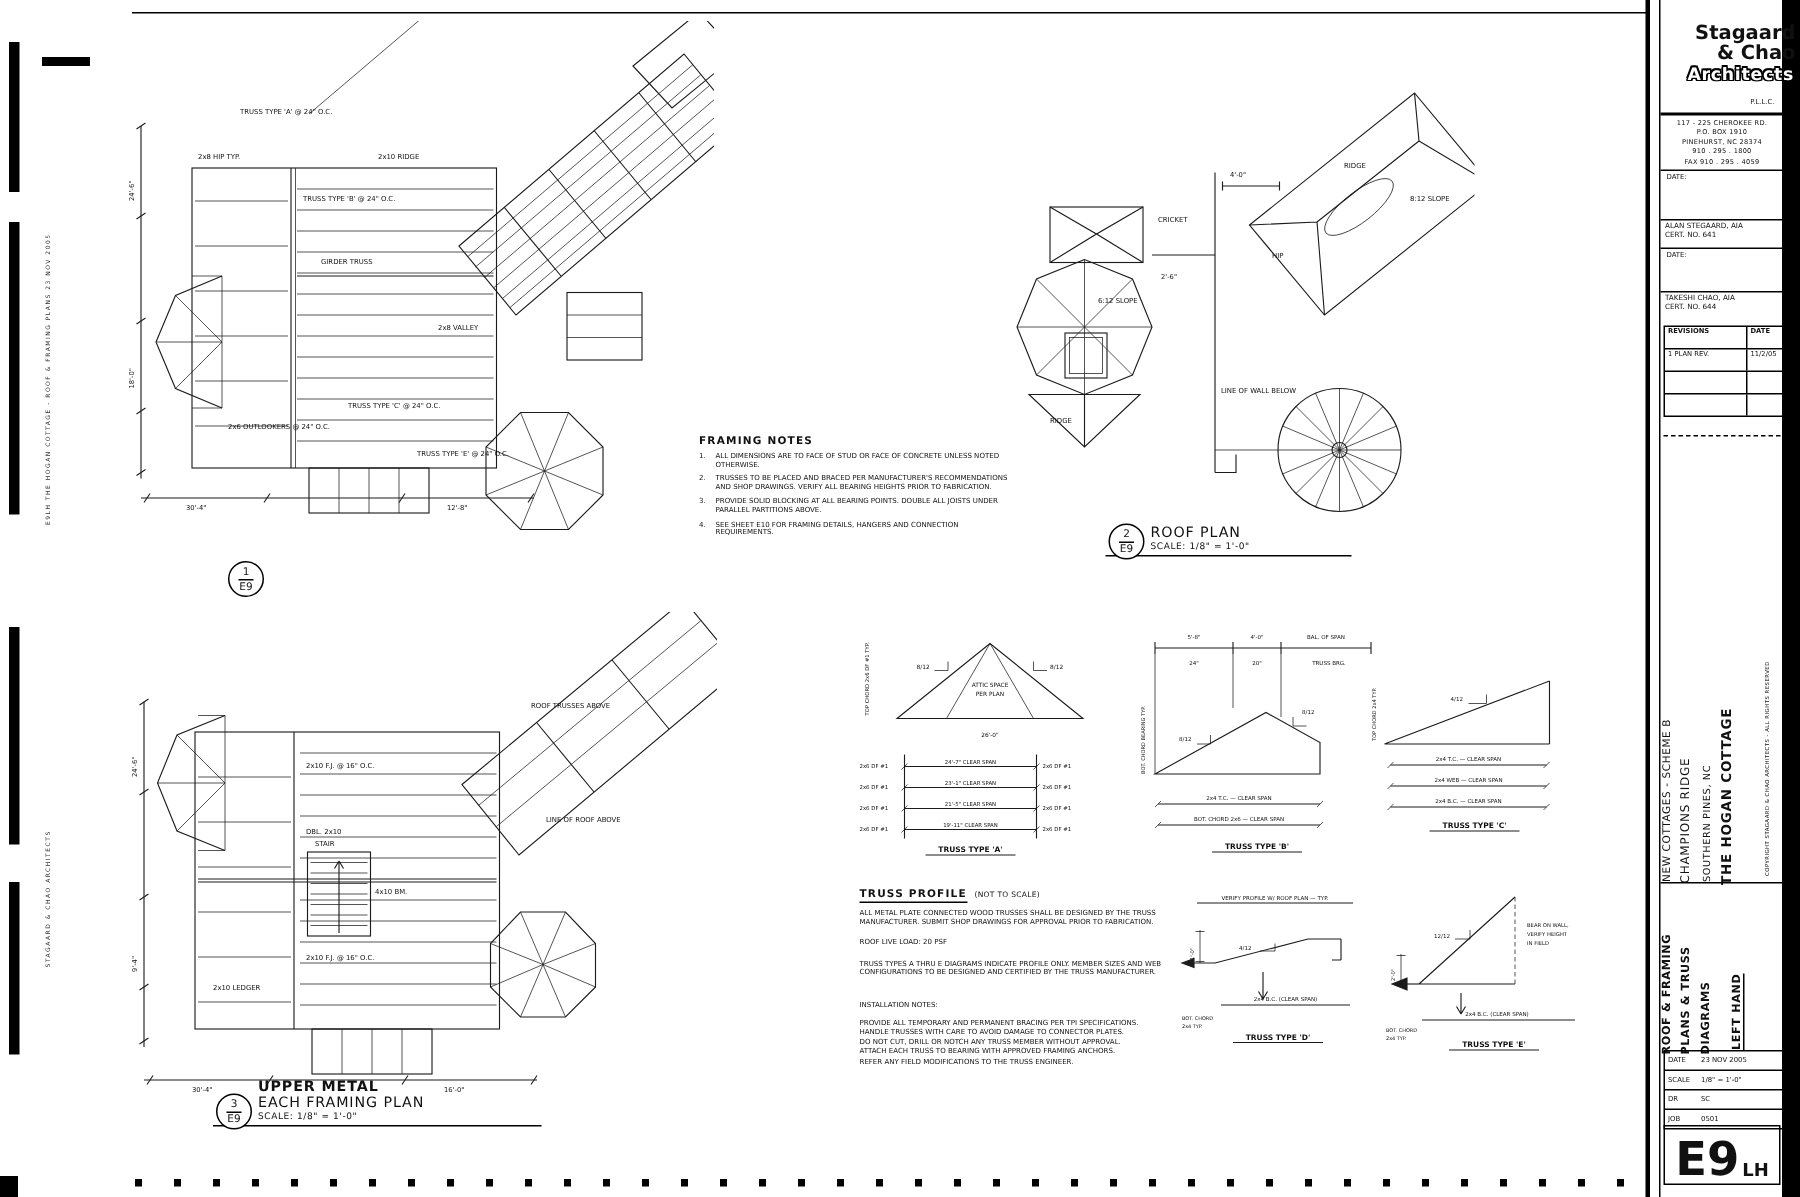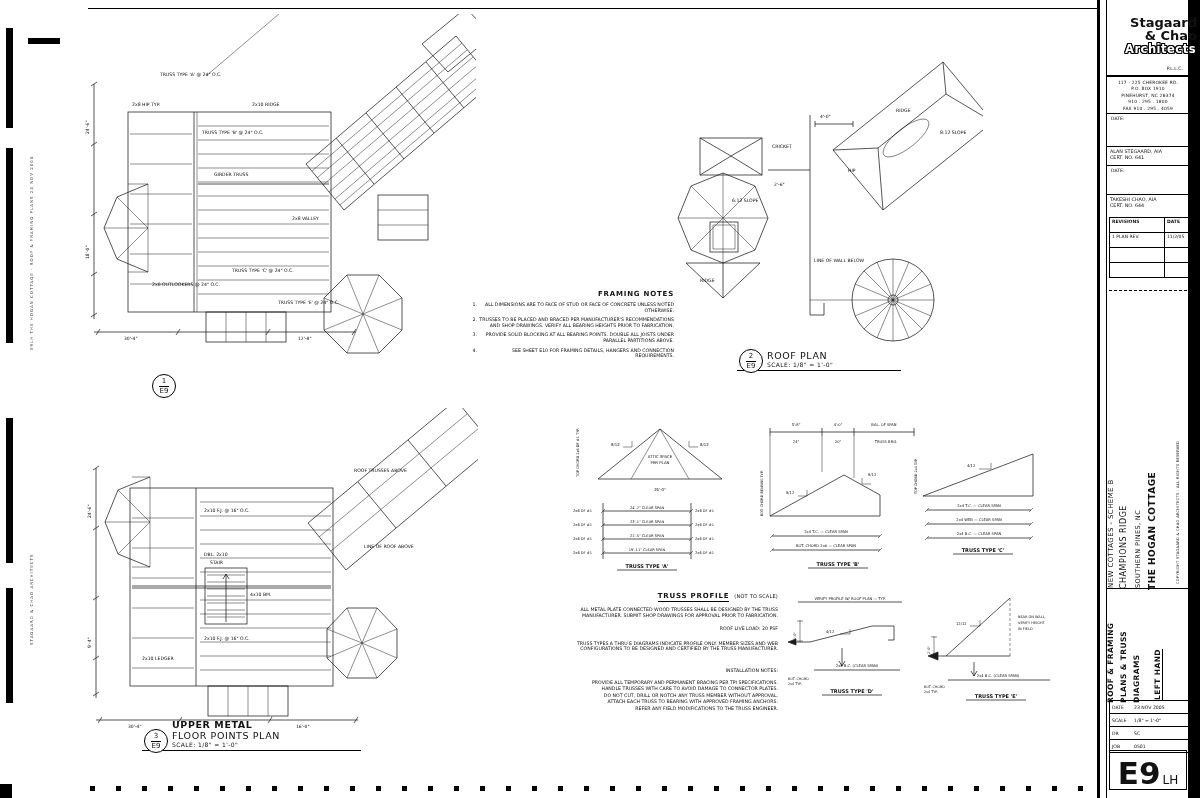--- a/index.html
+++ b/index.html
@@ -11,21 +11,21 @@
   svg.draw .thin{stroke-width:.5;}
   svg.draw text{stroke:none;fill:#111;font-family:"DejaVu Sans",sans-serif;}
   .bubble{position:absolute;width:22px;height:22px;border:1px solid #000;border-radius:50%;
           display:flex;flex-direction:column;align-items:center;justify-content:center;
           font-size:7px;line-height:9px;background:#fff;z-index:2;}
   .bubble .num{border-bottom:1px solid #000;padding:0 3px;}
   .planlabel{position:absolute;border-bottom:1px solid #000;padding:1px 4px 2px 30px;}
   .planlabel .ttl{font-size:9.5px;letter-spacing:.6px;font-weight:400;}
   .planlabel .scl{font-size:6px;letter-spacing:.4px;}
   .planlabel .pre{font-size:9.5px;letter-spacing:.6px;font-weight:700;}
-  .notes{position:absolute;text-align:right;}
+  .notes{position:absolute;}
   .notes .hd{font-size:7px;font-weight:700;letter-spacing:.8px;}
   .notes .hd.u{border-bottom:1px solid #000;display:inline-block;padding-bottom:1px;}
   .notes .hs{font-size:5px;font-weight:400;letter-spacing:.2px;}
   .nitem{display:flex;font-size:4.7px;line-height:5.6px;margin-top:4px;}
   .nitem .no{width:11px;flex:none;}
   .para{font-size:4.7px;line-height:5.6px;margin-top:5px;}
   .vtext{position:absolute;transform:rotate(-90deg);transform-origin:0 100%;white-space:nowrap;}
   
   #tb{position:absolute;left:1106px;top:0;width:82px;height:798px;border-left:1px solid #000;}
   #tb .line{position:absolute;left:0;width:82px;background:#000;}
@@ -40,21 +40,21 @@
   .revtbl .r:last-child{border-bottom:none;}
   .revtbl .c1{width:50px;border-right:1px solid #000;padding:1px 2px;min-height:12px;}
   .revtbl .c2{flex:1;padding:1px 2px;}
   .info{position:absolute;left:2px;width:78px;border:1px solid #000;font-size:4.6px;}
   .info .r{display:flex;border-bottom:1px solid #000;height:12px;align-items:center;}
   .info .r:last-child{border-bottom:none;}
   .info .l{width:22px;padding-left:2px;}
   .numbox{position:absolute;left:2px;width:78px;height:40px;border:1px solid #000;
           display:flex;align-items:flex-end;justify-content:center;gap:2px;padding-bottom:3px;box-sizing:border-box;}
   .numbox .big{font-size:31px;font-weight:900;line-height:26px;}
-  .numbox .sub{font-size:12px;font-weight:400;line-height:12px;}
+  .numbox .sub{font-size:12px;font-weight:700;line-height:12px;}
   .edge{position:absolute;background:#000;}
   .ruler{position:absolute;left:90px;top:786px;width:1005px;height:5px;
          background:repeating-linear-gradient(90deg,#000 0 5px,transparent 5px 26px);}
 </style>
 </head>
 <body>
 
 <div id="sheet">
 
   <div class="edge" style="left:88px;top:8px;width:1010px;height:1px;"></div>
@@ -219,21 +219,21 @@
       <text x="146" y="232" font-size="4.6">2x10 F.J. @ 16" O.C.</text>
       <text x="306" y="140" font-size="4.6">LINE OF ROOF ABOVE</text>
     </g>
   </svg>
   <div class="bubble" style="left:144px;top:729px;">
     <span class="num">3</span>
     <span>E9</span>
   </div>
   <div class="planlabel" style="left:142px;top:718px;width:185px;border-bottom:1px solid #000;">
     <div class="pre">UPPER METAL</div>
-    <div class="ttl">FLOOR POINTS PLAN</div>
+    <div class="ttl">EACH FRAMING PLAN</div>
     <div class="scl">SCALE: 1/8" = 1'-0"</div>
   </div>
 
   <div class="notes" style="left:466px;top:290px;width:208px;">
     <div class="hd">FRAMING NOTES</div>
     <div class="nitem">
         <span class="no">1.</span>
         <span>ALL DIMENSIONS ARE TO FACE OF STUD OR FACE OF CONCRETE UNLESS NOTED OTHERWISE.</span>
       </div>
     <div class="nitem">

